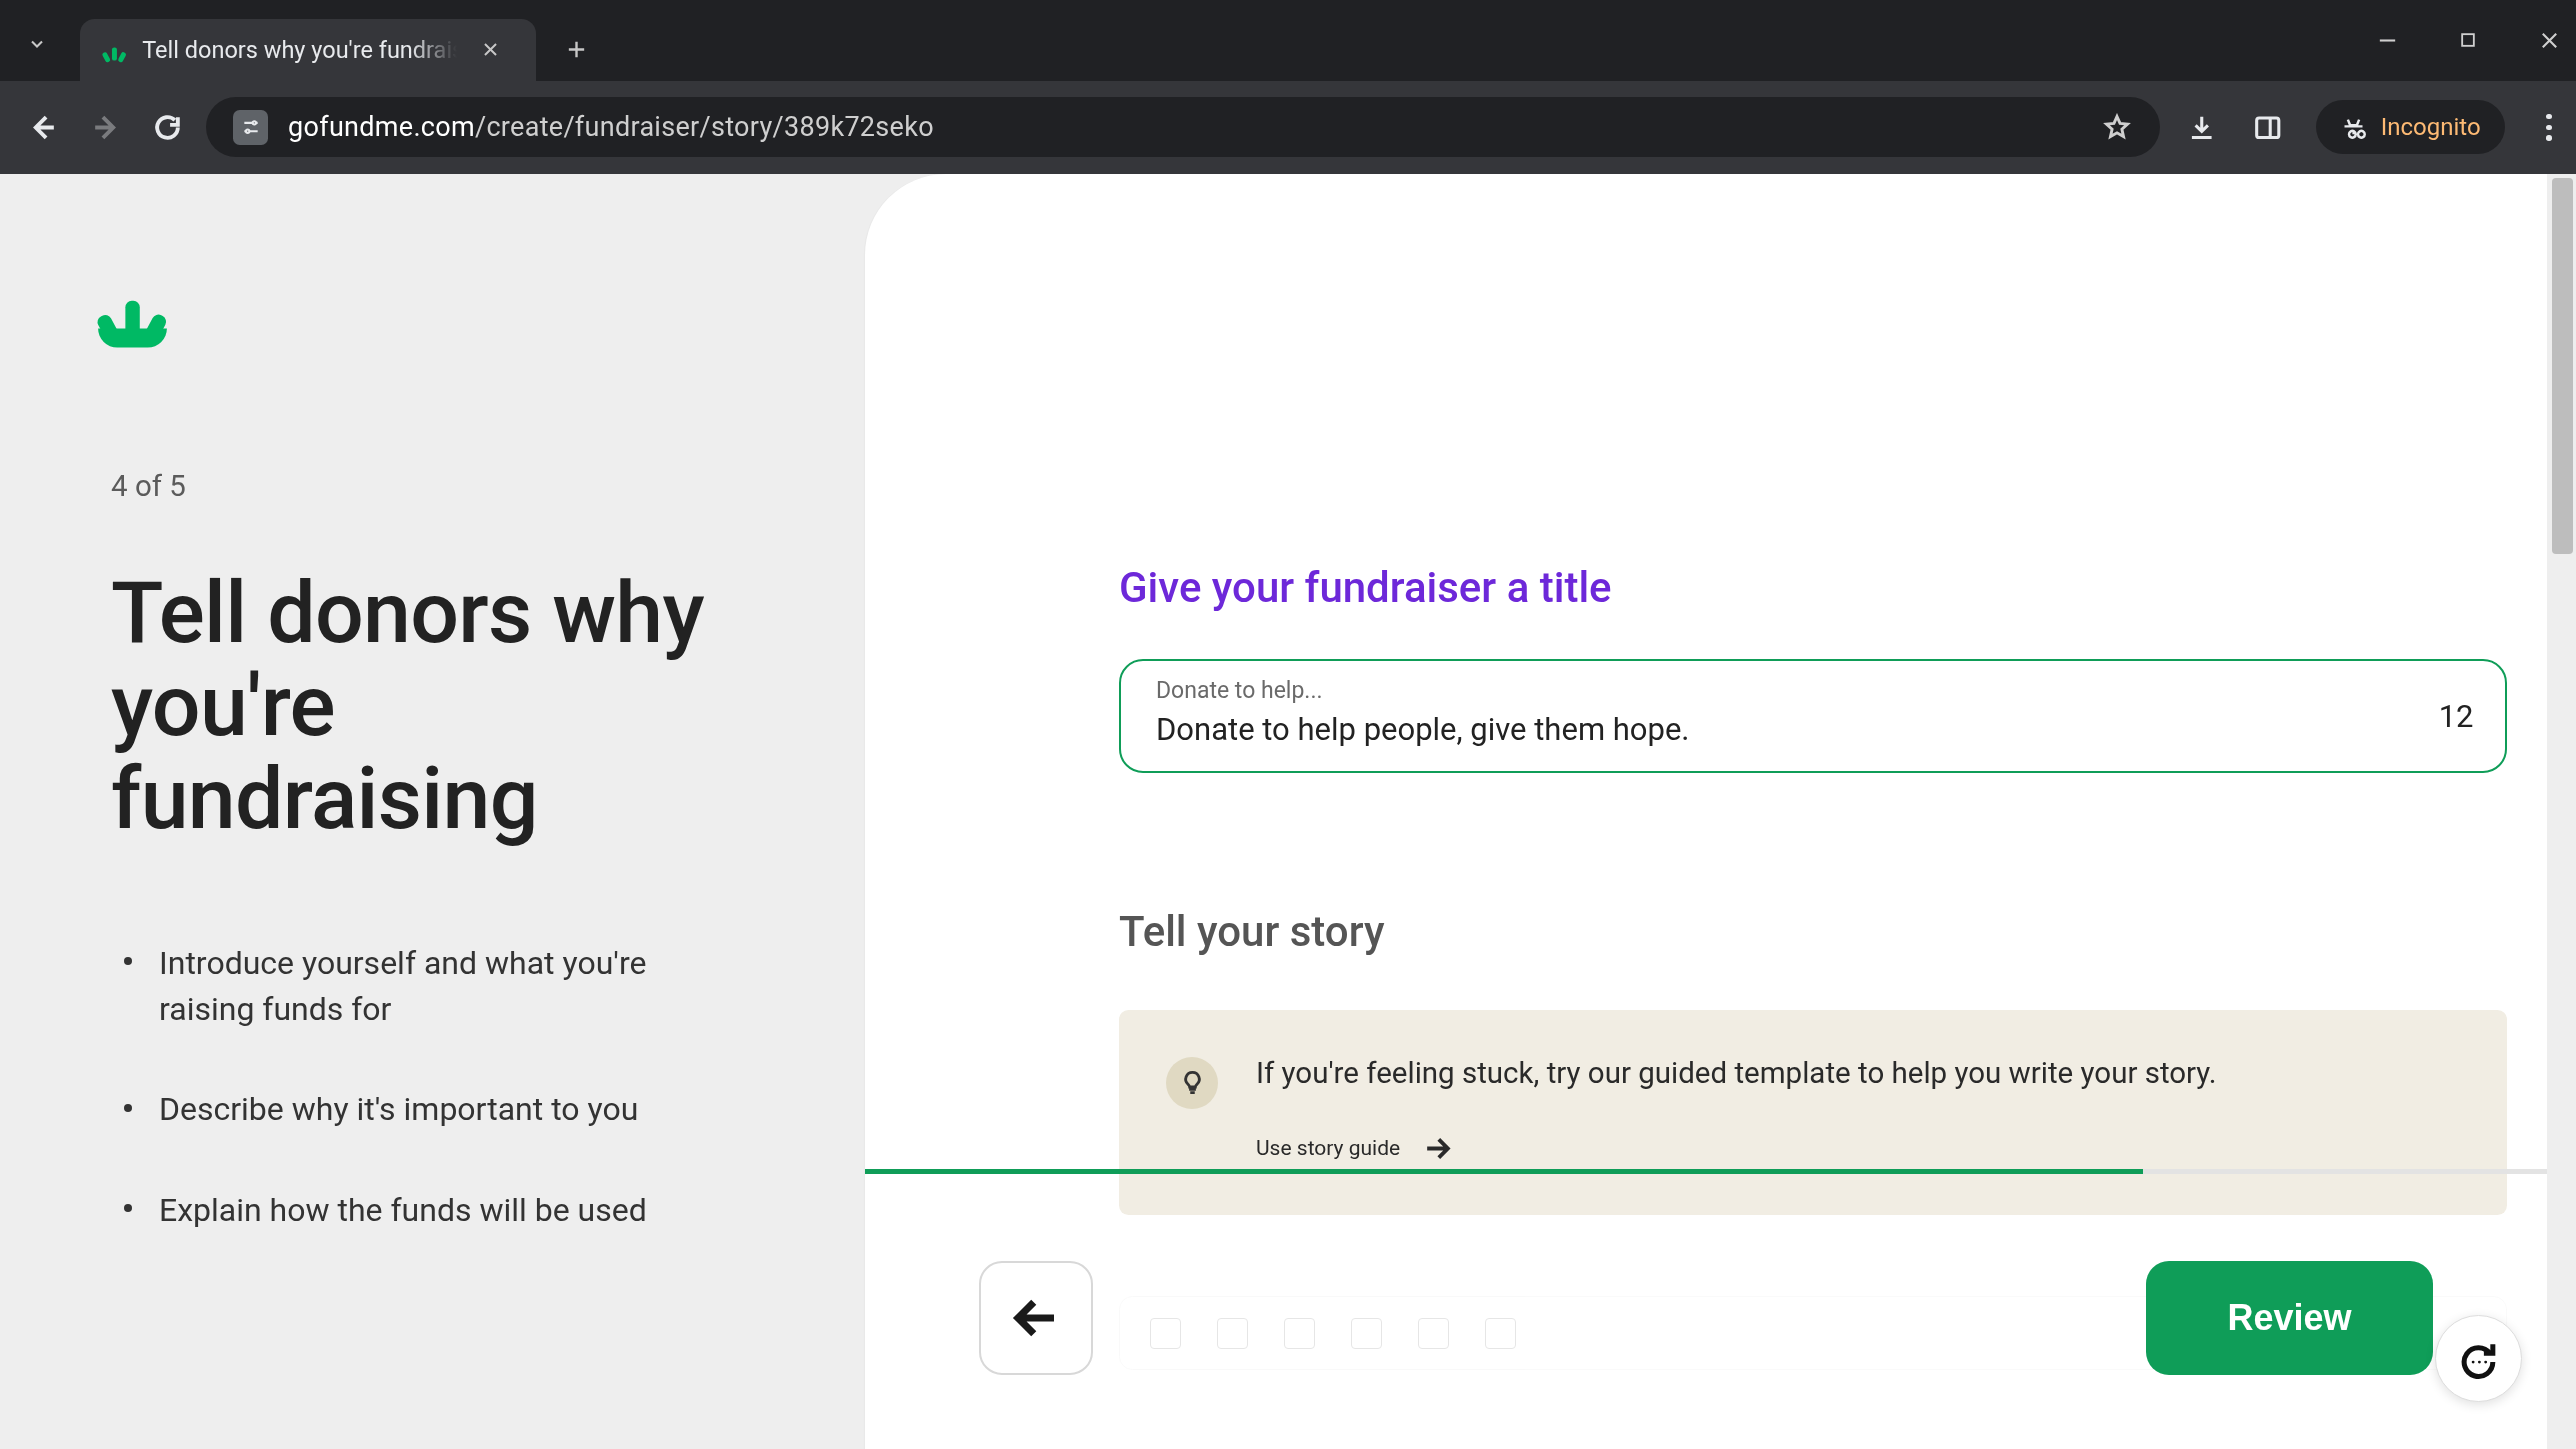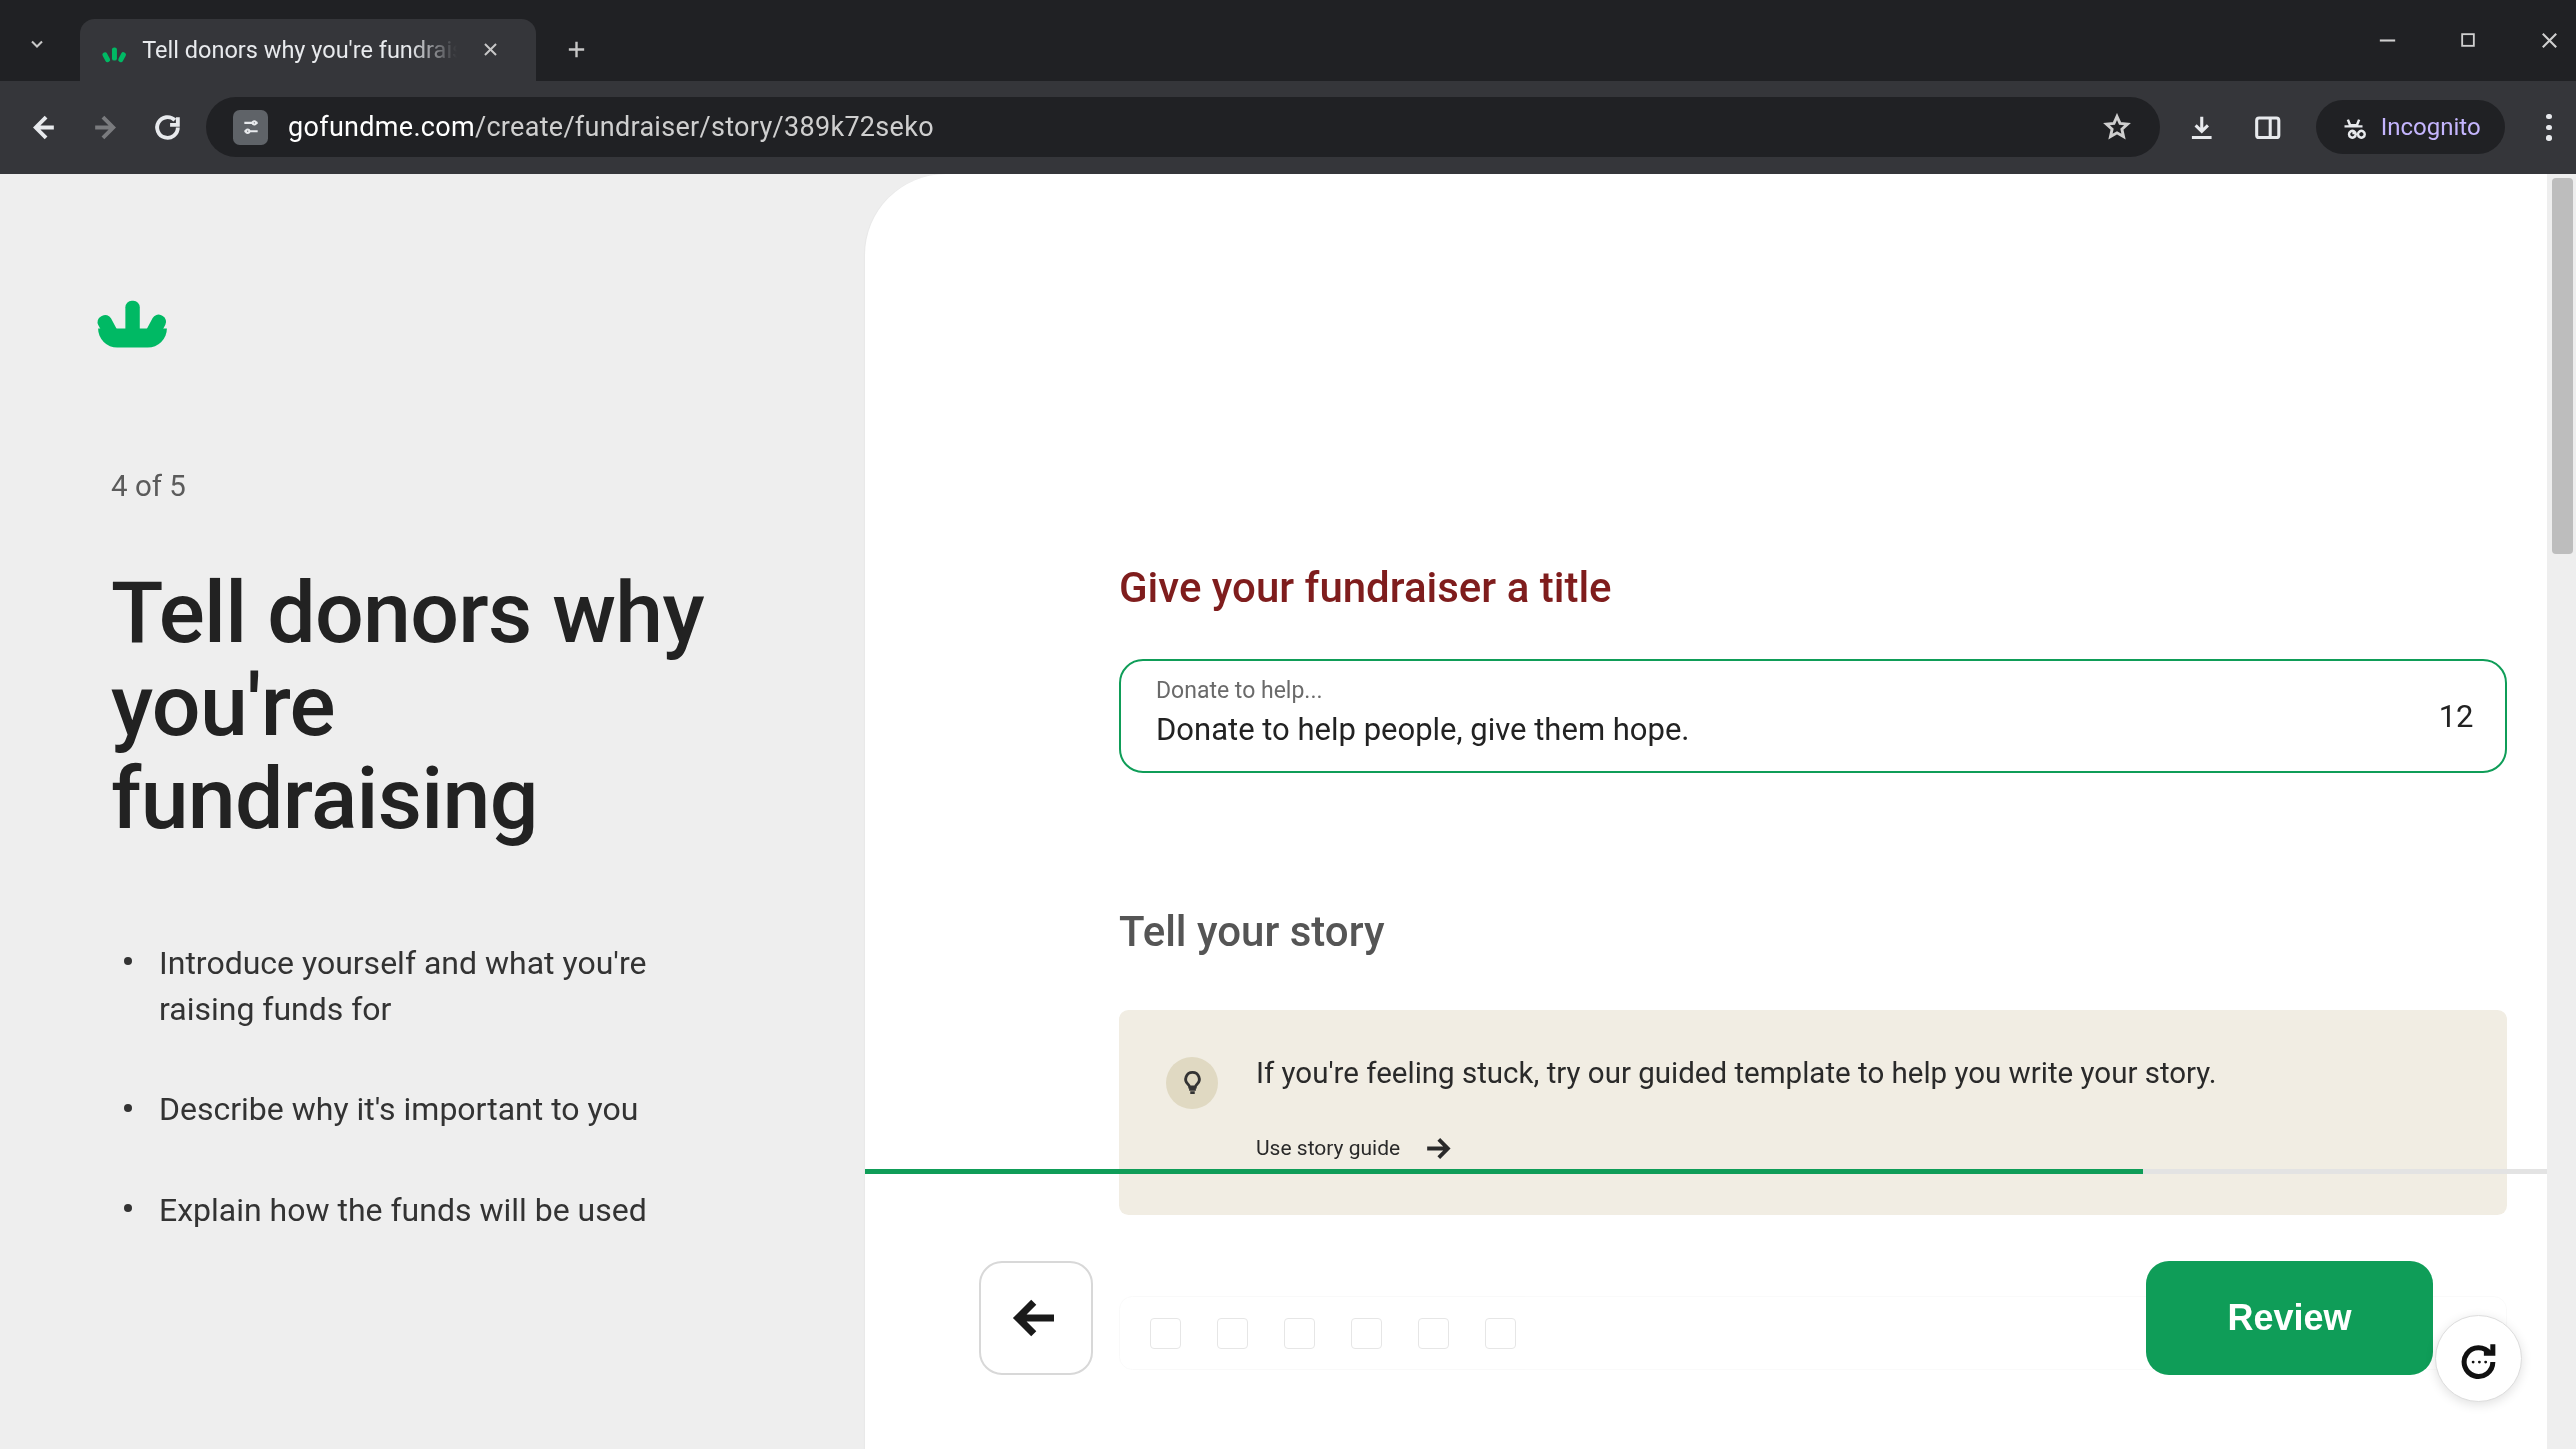--- a/index.html
+++ b/index.html
@@ -111,21 +111,21 @@
   .url .host{color:#ffffff;}
   .omnibox-spacer{flex:1;}
   .omni-icon{width:32px;height:32px;display:flex;align-items:center;justify-content:center;cursor:pointer;}
   .omni-icon svg{width:28px;height:28px;stroke:#cfcfcf;fill:none;stroke-width:2.5;}
 
   .toolbar-icons{display:flex;align-items:center;gap:31px;margin-left:16px;}
   .tb-icon{width:35px;height:35px;display:flex;align-items:center;justify-content:center;cursor:pointer;}
   .tb-icon svg{width:29.5px;height:29.5px;stroke:#e8eaed;fill:none;stroke-width:2.5;}
   .incognito-pill{
     height:54px;border-radius:34px;background:#202124;
-    display:flex;align-items:center;gap:13.4px;padding:16px 24px;color:#c4b5fd;font-size:24px;
+    display:flex;align-items:center;gap:13.4px;padding:16px 24px;color:#fdba74;font-size:24px;
     cursor:pointer;
   }
   .dots{display:flex;flex-direction:column;gap:5.4px;align-items:center;justify-content:center;width:27px;cursor:pointer;}
   .dots span{width:5.4px;height:5.4px;border-radius:50%;background:#e8eaed;}
 
   
   .viewport{
     position:relative;
     height: calc(1449px - 174px);
     background:#eeeeee;
@@ -178,21 +178,21 @@
   }
   ul.ideas li::before{
     content:"";position:absolute;left:-35px;top:17.4px;width:8px;height:8px;border-radius:50%;background:#333;
   }
 
   
   .form-area{
     position:absolute;left:254px;top:0;right:40px;height:100%;
   }
   .sec-title{
-    font-size:42px;color:#7f1d1d;font-weight:500;margin-top:389px;margin-bottom:47px;
+    font-size:42px;color:#6d28d9;font-weight:500;margin-top:389px;margin-bottom:47px;
   }
   .title-field{
     position:relative;
     border:2.7px solid #0f9d58;border-radius:24px;
     height:114px;display:flex;align-items:center;padding:0 35px;
     background:#fff;
   }
   .title-field .float-label{
     position:absolute;left:35px;top:16px;font-size:23px;color:#6a6a6a;
   }

